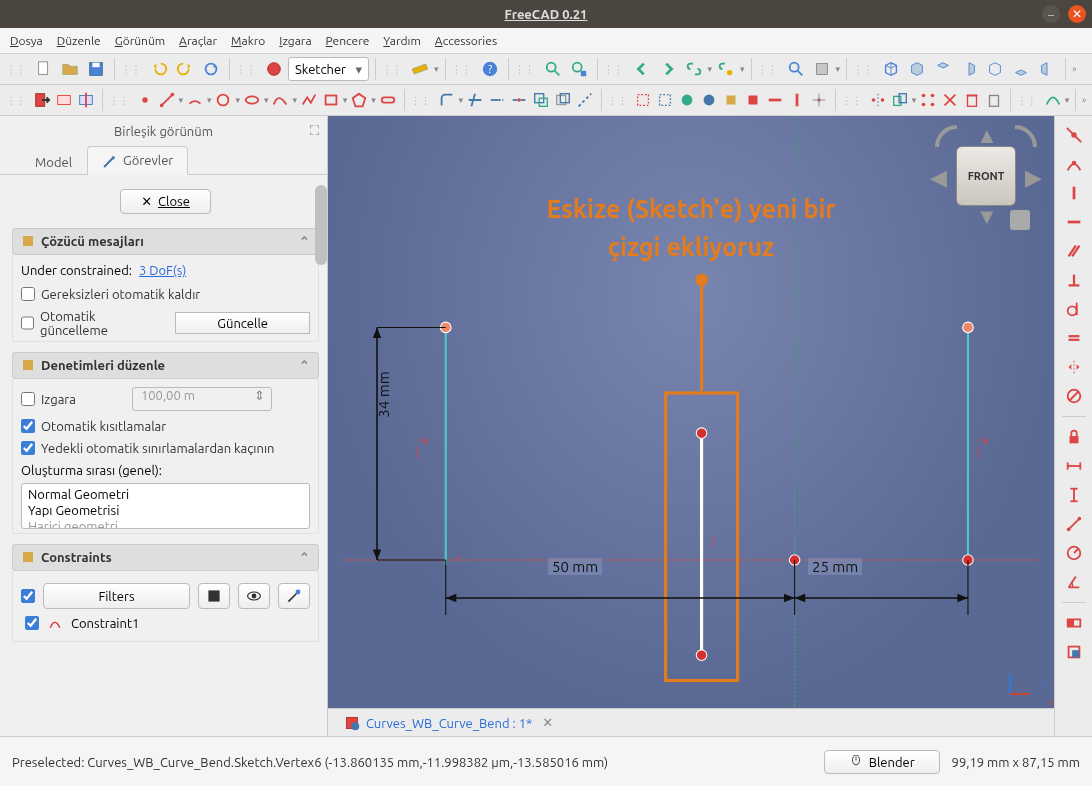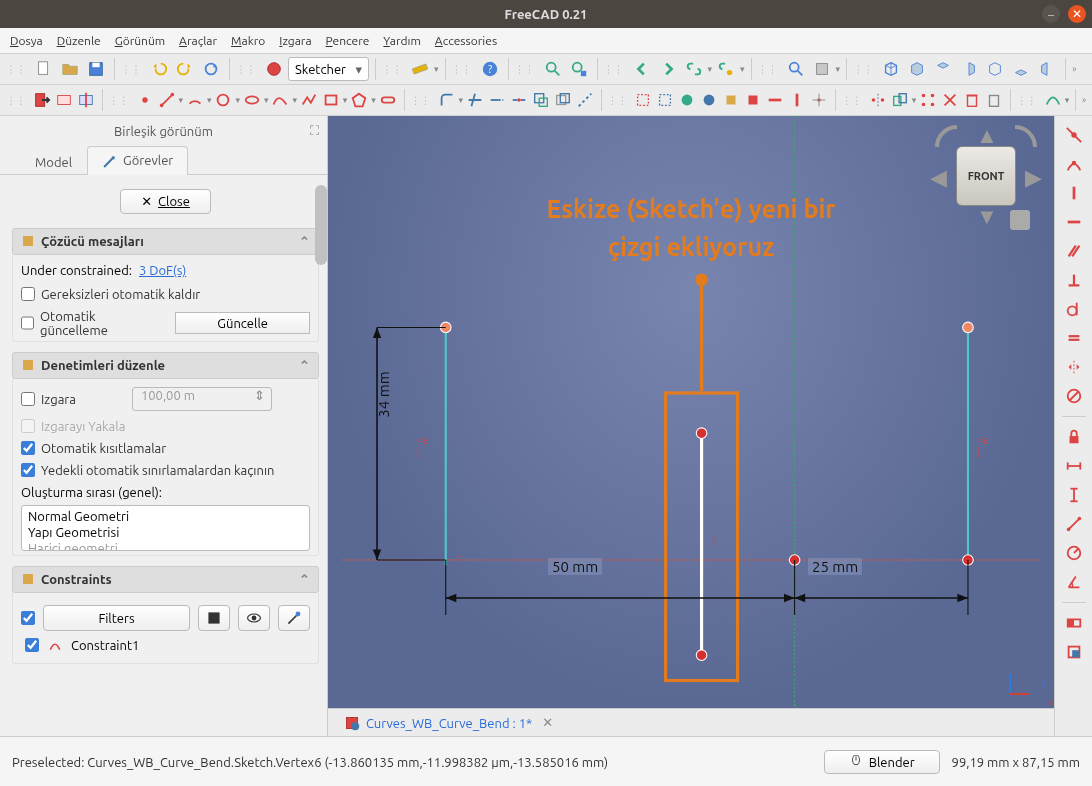--- a/index.html
+++ b/index.html
@@ -1,20 +1,20 @@
 <!DOCTYPE html>
 <html><head>
 <meta charset="utf-8">
 <style>
 * { box-sizing: border-box; margin: 0; padding: 0; font-family: "Ubuntu", "Segoe UI", sans-serif; }
 body { width: 1092px; height: 786px; background: #f0f0f0; overflow: hidden; display: flex; flex-direction: column; font-size: 13px; }
 
 
 .titlebar { background: #4c4640; color: #ddd; height: 28px; display: flex; align-items: center; justify-content: center; position: relative; }
-.titlebar-title { font-weight: 600; font-size: 13px; }
+.titlebar-title { font-weight: 600; font-size: 13px; text-decoration: underline; }
 .titlebar-controls { position: absolute; right: 6px; display: flex; gap: 8px; }
 .tb-btn { width: 18px; height: 18px; border-radius: 50%; display: flex; align-items: center; justify-content: center; font-size: 12px; }
 .tb-min { background: #5a544e; color: #ccc; }
 .tb-close { background: #e95420; color: #fff; }
 
 
 .menubar { background: #f5f5f5; height: 26px; display: flex; align-items: center; padding: 0 10px; gap: 14px; border-bottom: 1px solid #d0d0d0; }
 .menu-item { font-size: 12px; color: #333; cursor: default; }
 .menu-item::first-letter { text-decoration: underline; }
 
@@ -572,24 +572,20 @@
             <span class="section-chev">⌃</span>
           </div>
           <div class="section-body">
             <div style="display:flex;align-items:center;gap:40px;margin-bottom:8px">
               <label style="margin-bottom:0">
                   <input type="checkbox" style="">
                   <span>Izgara</span>
                 </label>
               <div class="num-input"><span>100,00 m</span></div>
             </div>
-            <label style="color:#aaa">
-                <input type="checkbox" disabled="" style="">
-                <span>Izgarayı Yakala</span>
-              </label>
             <label>
                 <input type="checkbox" checked="" style="">
                 <span>Otomatik kısıtlamalar</span>
               </label>
             <label>
                 <input type="checkbox" checked="" style="">
                 <span>Yedekli otomatik sınırlamalardan kaçının</span>
               </label>
             <div style="margin:6px 0 6px 0">Oluşturma sırası (genel):</div>
             <div class="list-box">

